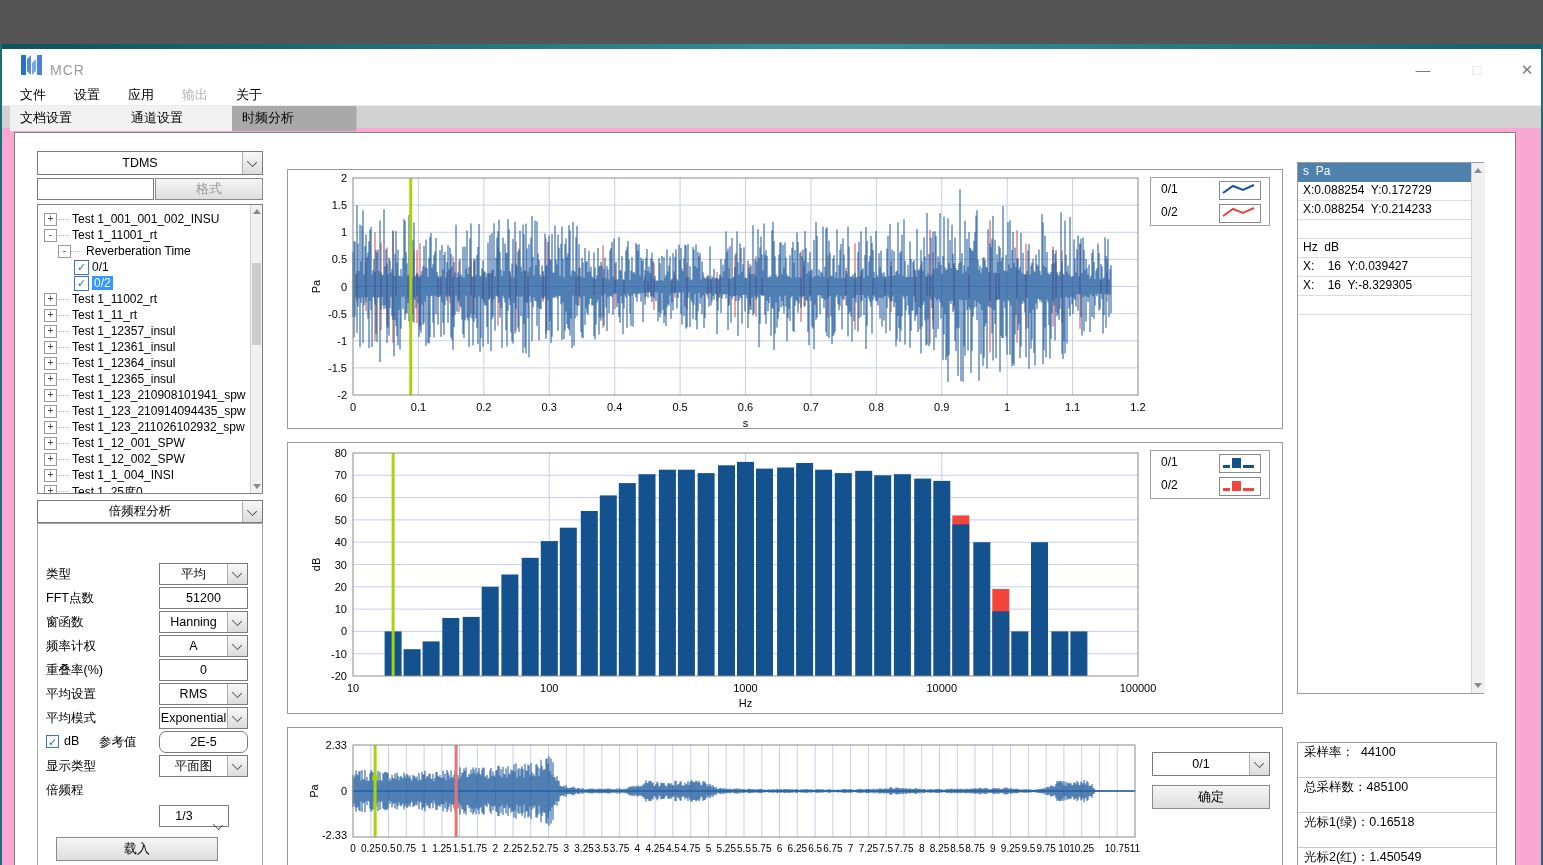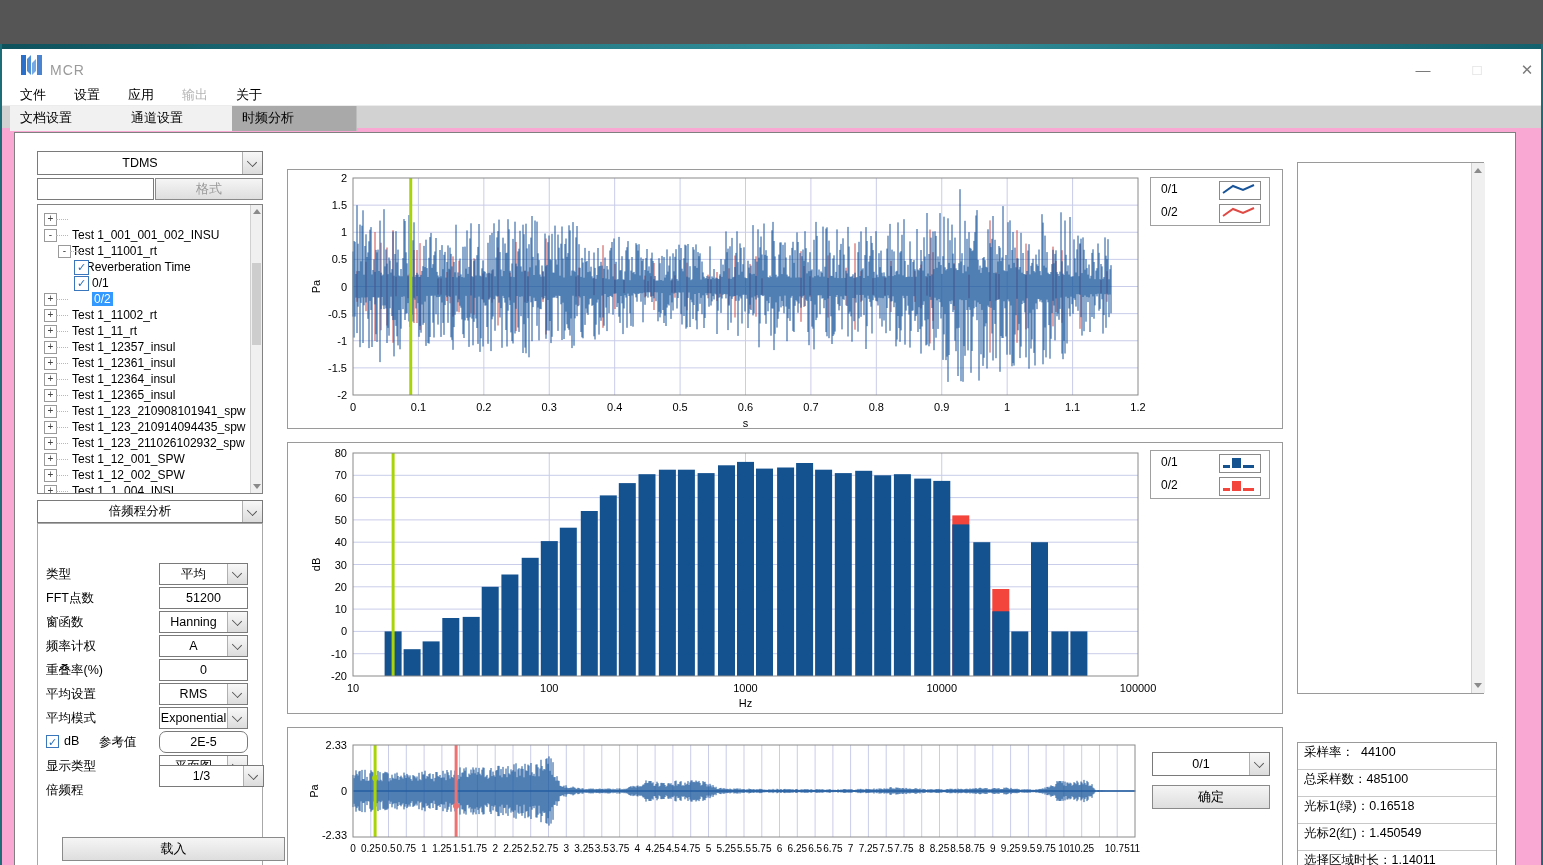--- a/index.html
+++ b/index.html
@@ -29,21 +29,21 @@
   .combo .cbtn{width:19px;background:linear-gradient(#f8f8f8,#dcdcdc);border-left:1px solid #b0b0b0;position:relative;}
   .chev{position:absolute;left:5px;top:6px;width:7px;height:7px;border-right:1.5px solid #555;border-bottom:1.5px solid #555;transform:rotate(45deg) scale(1,.8);}
   .inputbox{background:#fff;border:1px solid #7a7a7a;text-align:center;font-size:12.5px;display:flex;align-items:center;justify-content:center;}
   .btn{background:linear-gradient(#f5f5f5,#dedede);border:1px solid #8a8a8a;text-align:center;font-size:13px;display:flex;align-items:center;justify-content:center;}
   .btn.disabled{color:#9a9a9a;}
   
   #treebox{left:35px;top:160px;width:226px;height:290px;background:#fff;border:1px solid #828282;overflow:hidden;}
   .trow{position:relative;height:16px;font-size:12px;white-space:nowrap;}
   .expander{position:absolute;width:11px;height:11px;top:2px;border:1px solid #9a9a9a;background:#fff;font-size:10px;line-height:9px;text-align:center;color:#444;}
   .tdots{position:absolute;top:8px;border-top:1px dotted #b8b8b8;}
-  .tlabel{position:absolute;top:17px;text-align:center;}
+  .tlabel{position:absolute;top:1px;text-align:center;}
   .tlabel.sel{background:#3399ff;color:#fff;padding:0 2px;}
   .cbx{position:absolute;width:13px;height:13px;top:1px;background:#fff;border:1px solid #3a76bc;color:#2a6db4;font-size:11px;line-height:12px;text-align:center;font-weight:bold;}
   .sbar{position:absolute;background:#f0f0f0;border-left:1px solid #d0d0d0;}
   .sarrow{position:absolute;left:2px;width:0;height:0;border-left:4px solid transparent;border-right:4px solid transparent;}
   .sarrow.up{border-bottom:5px solid #8a8a8a;}
   .sarrow.down{border-top:5px solid #8a8a8a;}
   .sthumb{position:absolute;left:1px;width:9px;background:#cdcdcd;}
   
   .flabel{position:absolute;font-size:12.5px;}
   
@@ -51,21 +51,21 @@
   .legend{background:#fff;border:1px solid #a0a0a0;}
   .legrow{position:relative;height:23px;}
   .legrow .ltxt{position:absolute;left:10px;top:4px;font-size:12px;}
   .legrow .licon{position:absolute;right:8px;top:3px;width:40px;height:17px;border:1px solid #8a8a8a;background:#fff;}
   
   #readoutbox{left:1295px;top:118px;width:187px;height:532px;background:#fff;border:1px solid #9a9a9a;}
   .rrow{height:17px;font-size:12px;padding:1px 0 0 5px;border-bottom:1px solid #dcdcdc;white-space:pre;overflow:hidden;}
   .rrow.hdr{background:#4e82ad;color:#fff;border-bottom:1px solid #4e82ad;}
   
   #infobox{left:1295px;top:698px;width:200px;height:125px;background:#fff;border:1px solid #9a9a9a;}
-  .irow{height:17px;font-size:12.5px;padding:1px 0 8px 6px;border-bottom:1px solid #c8c8c8;white-space:pre;overflow:hidden;}
+  .irow{height:17px;font-size:12.5px;padding:1px 0 16px 6px;border-bottom:1px solid #c8c8c8;white-space:pre;overflow:hidden;}
   svg text{font-family:"Liberation Sans","DejaVu Sans",sans-serif;}
 </style>
 </head>
 <body>
 
 <div id="app">
   <div id="topband" class="abs"></div>
 
   <div id="titlebar" class="abs">
     <svg class="abs" style="left:19px;top:6px" width="24" height="20" viewBox="0 0 24 20">
@@ -249,28 +249,28 @@
       <div class="flabel abs" style="left: 97px; top: 690px; text-align: right;">参考值</div>
       <div class="inputbox abs" style="left: 157px; top: 687px; width: 89px; height: 22px; border-radius: 7px;">2E-5</div>
       <div class="flabel abs" style="left: 44px; top: 714px;">显示类型</div>
       <div class="combo abs" style="left: 157px; top: 711px; width: 89px; height: 22px;">
         <div class="val">平面图</div>
         <div class="cbtn">
           <div class="chev" style="top:5px"></div>
         </div>
       </div>
       <div class="flabel abs" style="left: 44px; top: 738px;">倍频程</div>
-      <div class="combo abs" style="left: 157px; top: 721px; width: 105px; height: 22px;">
+      <div class="combo abs" style="left: 157px; top: 761px; width: 70px; height: 22px; align-items: center;">
         <div class="val">1/3</div>
         <div class="cbtn">
           <div class="chev" style="top:5px"></div>
         </div>
       </div>
     </div>
-  <div class="btn abs" style="left:60px;top:793px;width:223px;height:24px">载入</div>
+  <div class="btn abs" style="left:54px;top:793px;width:162px;height:24px">载入</div>
 
   <div class="chartbox abs" style="left:285px;top:125px;width:996px;height:260px">
     <div id="chart-top"><svg width="994" height="258" viewBox="0 0 994 258">
           <path d="M130.41666666666669 8V225M195.83333333333334 8V225M261.25 8V225M326.6666666666667 8V225M392.0833333333333 8V225M457.5 8V225M522.9166666666667 8V225M588.3333333333334 8V225M653.75 8V225M719.1666666666666 8V225M784.5833333333334 8V225M65 35.125H850M65 62.25H850M65 89.375H850M65 116.5H850M65 143.625H850M65 170.75H850M65 197.875H850" stroke="#c9cde9" fill="none" stroke-width="1"></path>
           <path d="M69 101.2V131.8M78 91.8V141.2M87 62.0V171.0M93 72.7V160.3M99 77.5V155.5M105 60.2V172.8M108 106.7V126.3M120 104.8V128.2M123 83.4V149.6M126 80.0V153.0M129 80.0V153.0M132 73.1V159.9M150 108.4V124.6M153 108.4V124.6M159 102.0V131.0M162 99.7V133.3M165 86.4V146.6M171 90.7V142.3M183 89.6V143.4M186 88.3V144.7M195 103.4V129.6M201 103.4V129.6M204 100.3V132.7M210 77.5V155.5M222 102.6V130.4M228 71.9V161.1M237 100.6V132.4M240 101.5V131.5M255 101.1V131.9M258 68.5V164.5M288 106.5V126.5M291 97.6V135.4M306 107.8V125.2M315 75.2V157.8M327 94.0V139.0M336 109.9V123.1M357 105.6V127.4M360 111.1V121.9M363 106.2V126.8M366 93.0V140.0M384 110.2V122.8M387 105.3V127.7M399 92.7V140.3M420 104.7V128.3M423 109.7V123.3M429 102.0V131.0M432 106.1V126.9M441 98.3V134.7M447 85.5V147.5M462 93.9V139.1M468 86.3V146.7M474 108.3V124.7M513 81.2V151.8M516 96.0V137.0M522 106.2V126.8M540 85.4V147.6M558 97.7V135.3M567 73.3V159.7M573 101.2V131.8M585 108.2V124.8M597 107.6V125.4M603 91.0V142.0M627 101.1V131.9M633 94.6V138.4M639 107.3V125.7M642 59.5V173.5M645 82.2V150.8M666 93.1V139.9M681 104.7V128.3M702 50.4V182.6M708 102.4V130.6M711 104.0V129.0M729 60.2V172.8M738 73.6V159.4M765 76.6V156.4M768 91.0V142.0M774 80.2V152.8M792 74.2V158.8M813 110.0V123.0M819 101.2V131.8" stroke="#cc4a4a" stroke-width="1" fill="none"></path>
           <path d="M65 81.5V146.6M66 71.0V167.6M67 71.9V146.6M68 104.0V127.6M69 35.2V163.1M70 73.7V136.7M71 101.0V128.2M72 54.6V177.2M73 91.3V132.9M74 55.7V127.5M75 40.3V173.0M76 104.7V135.3M77 76.0V127.5M78 64.3V132.5M79 87.0V127.3M80 82.4V148.8M81 71.3V178.1M82 59.7V130.9M83 57.1V140.0M84 104.5V177.0M85 100.0V127.2M86 89.3V127.2M87 101.9V134.4M88 79.9V164.2M89 82.4V171.9M90 79.6V127.6M91 101.0V127.5M92 50.6V192.1M93 102.7V139.1M94 105.7V127.0M95 104.6V135.5M96 39.2V139.1M97 96.4V135.4M98 79.5V138.5M99 93.6V173.0M100 104.2V157.9M101 87.5V165.7M102 90.5V138.3M103 102.6V126.7M104 99.1V146.0M105 61.5V150.1M106 105.7V186.4M107 84.0V149.9M108 61.2V155.9M109 92.4V166.3M110 79.6V175.4M111 105.5V140.0M112 106.3V179.3M113 99.0V158.7M114 106.3V126.9M115 88.1V139.2M116 49.0V126.4M117 51.0V150.0M118 82.3V143.7M119 93.3V143.1M120 106.2V133.1M121 45.1V151.5M122 103.5V157.0M123 57.9V130.3M124 106.7V144.7M125 70.3V151.6M126 52.3V127.8M127 106.9V129.7M128 105.0V138.5M129 102.8V126.1M130 104.6V133.1M131 107.0V166.8M132 106.8V155.9M133 104.9V162.7M134 101.0V134.5M135 96.2V154.8M136 75.9V152.9M137 97.1V131.6M138 69.7V175.9M139 98.1V125.9M140 107.0V173.0M141 87.8V173.6M142 67.1V167.0M143 62.9V125.8M144 97.9V125.7M145 94.2V152.7M146 85.2V167.5M147 81.5V125.6M148 68.0V144.3M149 101.9V127.1M150 105.5V154.6M151 107.2V127.0M152 80.0V126.5M153 106.3V166.9M154 75.1V132.5M155 99.2V152.9M156 84.8V164.9M157 81.9V135.1M158 107.6V125.5M159 92.0V127.2M160 75.4V152.8M161 98.8V125.9M162 77.6V126.9M163 83.9V167.3M164 96.4V169.9M165 107.0V179.8M166 91.9V157.1M167 102.3V144.8M168 54.7V125.6M169 107.4V141.6M170 102.4V132.3M171 105.9V129.3M172 88.6V135.7M173 104.4V137.7M174 107.0V149.4M175 76.8V164.2M176 107.5V168.0M177 76.6V150.4M178 98.7V125.9M179 60.4V147.9M180 103.9V150.6M181 96.9V176.9M182 68.4V147.4M183 53.3V125.5M184 106.2V148.6M185 107.1V175.3M186 91.1V151.8M187 89.3V127.8M188 105.5V148.5M189 85.2V158.0M190 76.9V173.9M191 54.0V126.6M192 105.6V181.9M193 106.4V168.3M194 98.3V129.2M195 90.4V176.5M196 101.2V132.6M197 101.8V135.6M198 107.3V135.4M199 103.4V157.0M200 72.8V173.8M201 102.8V129.3M202 65.1V127.6M203 103.6V181.1M204 62.9V149.3M205 99.4V146.5M206 53.3V129.2M207 106.3V160.8M208 87.5V125.7M209 67.4V126.5M210 61.1V126.3M211 49.6V132.7M212 82.1V147.5M213 99.5V138.1M214 106.2V177.8M215 67.7V125.9M216 101.0V128.1M217 73.5V132.6M218 83.1V160.0M219 82.7V176.5M220 49.2V140.7M221 59.3V127.4M222 100.8V135.0M223 106.7V162.4M224 93.5V171.1M225 68.9V173.5M226 107.1V132.7M227 51.7V163.5M228 93.6V138.8M229 96.3V126.0M230 81.4V157.5M231 78.7V161.9M232 60.8V126.8M233 96.4V146.2M234 101.6V126.4M235 54.7V183.0M236 64.2V154.2M237 100.9V177.6M238 53.7V183.3M239 78.4V133.0M240 106.3V148.2M241 74.2V187.3M242 97.3V126.2M243 67.6V132.3M244 46.0V171.2M245 86.9V137.1M246 105.0V127.7M247 50.5V131.2M248 95.5V131.0M249 51.6V155.8M250 83.3V137.5M251 90.1V170.4M252 104.5V138.8M253 106.7V139.2M254 95.5V127.3M255 101.6V129.4M256 106.5V128.2M257 63.5V125.9M258 96.2V168.8M259 94.9V160.5M260 72.2V130.0M261 65.5V160.6M262 89.1V151.0M263 90.1V173.1M264 63.8V166.8M265 102.6V127.8M266 102.7V127.3M267 55.6V127.6M268 89.6V125.8M269 94.6V128.1M270 64.6V160.9M271 77.7V125.7M272 105.7V126.0M273 73.7V134.3M274 56.5V170.0M275 88.6V132.7M276 107.5V169.0M277 74.0V160.5M278 68.5V141.7M279 86.9V154.3M280 83.1V158.2M281 55.3V159.8M282 60.4V165.6M283 105.7V148.5M284 100.5V178.1M285 52.1V125.7M286 100.7V175.7M287 101.9V148.4M288 67.4V134.7M289 56.0V146.2M290 105.3V136.2M291 74.2V126.1M292 97.8V127.5M293 106.9V162.0M294 87.9V167.3M295 92.5V168.3M296 107.7V126.0M297 77.9V154.9M298 91.9V138.5M299 91.0V142.9M300 102.1V144.9M301 80.9V134.5M302 101.5V128.8M303 96.7V128.4M304 106.3V135.8M305 108.3V135.1M306 82.5V166.3M307 97.9V169.5M308 108.8V154.7M309 105.0V132.6M310 78.0V129.5M311 96.4V164.6M312 95.9V147.5M313 91.8V150.8M314 95.6V125.6M315 108.1V147.5M316 98.8V155.7M317 87.5V124.0M318 108.5V137.6M319 96.0V161.1M320 99.5V127.0M321 109.3V143.2M322 80.5V126.1M323 77.9V125.8M324 72.0V127.1M325 106.4V144.7M326 68.5V123.7M327 109.6V123.5M328 91.8V123.4M329 109.7V137.0M330 109.1V133.1M331 66.9V146.7M332 100.4V152.9M333 100.2V126.0M334 86.2V133.4M335 109.4V164.1M336 109.7V138.5M337 101.4V125.2M338 80.4V127.6M339 77.2V157.8M340 71.1V123.6M341 89.4V126.0M342 110.2V143.3M343 100.6V155.9M344 87.0V125.5M345 102.7V156.7M346 101.9V123.1M347 104.2V124.2M348 73.2V127.4M349 74.7V131.7M350 80.6V123.8M351 74.2V123.8M352 105.5V123.0M353 87.5V131.7M354 90.9V123.2M355 88.9V152.3M356 109.6V122.6M357 100.0V134.8M358 88.1V126.3M359 79.0V122.4M360 100.8V127.6M361 96.4V122.3M362 103.2V122.3M363 88.4V126.4M364 82.6V132.0M365 90.9V126.1M366 109.2V128.3M367 106.0V122.2M368 110.6V131.2M369 110.6V122.4M370 110.5V151.3M371 88.2V141.8M372 93.2V147.4M373 110.0V143.3M374 85.9V123.1M375 110.7V140.0M376 87.1V153.0M377 107.6V145.6M378 104.7V156.0M379 79.4V137.6M380 101.6V134.3M381 95.5V135.5M382 86.4V125.3M383 110.4V148.9M384 108.6V132.4M385 83.3V140.5M386 101.3V123.5M387 86.8V122.6M388 79.2V122.8M389 109.1V138.5M390 110.7V128.0M391 74.7V122.3M392 89.9V122.7M393 78.0V144.2M394 98.7V154.5M395 101.3V122.4M396 88.3V146.0M397 74.7V136.5M398 75.5V158.7M399 106.7V157.3M400 74.0V127.9M401 107.5V122.5M402 96.2V157.0M403 110.2V129.7M404 109.3V132.3M405 77.1V149.0M406 79.6V135.0M407 96.1V124.0M408 74.4V150.4M409 97.9V159.3M410 82.1V141.2M411 86.2V123.0M412 83.3V133.8M413 109.6V127.8M414 91.5V144.2M415 102.4V125.3M416 106.7V158.0M417 108.5V148.0M418 108.1V123.2M419 106.1V125.2M420 109.0V123.2M421 106.5V136.7M422 76.3V123.3M423 109.1V135.5M424 106.4V131.4M425 107.8V126.1M426 99.0V129.5M427 108.8V123.6M428 107.6V124.5M429 108.3V164.0M430 108.8V140.7M431 109.1V127.7M432 104.3V123.7M433 89.1V142.9M434 106.9V128.5M435 94.6V124.8M436 101.2V123.9M437 89.4V124.2M438 61.4V128.4M439 82.2V124.3M440 78.6V160.1M441 108.6V135.7M442 76.3V126.2M443 108.9V152.7M444 67.9V128.9M445 107.4V126.6M446 106.8V126.1M447 97.1V126.0M448 82.9V130.9M449 61.3V125.3M450 92.1V165.9M451 104.8V130.7M452 73.4V126.5M453 77.9V128.5M454 101.7V153.5M455 94.2V124.8M456 77.3V124.6M457 107.5V141.5M458 108.2V124.9M459 108.2V128.7M460 90.7V158.0M461 97.6V143.6M462 103.3V134.7M463 95.6V140.0M464 104.3V127.5M465 55.1V145.4M466 103.9V143.3M467 89.1V126.4M468 105.9V129.5M469 91.6V125.2M470 59.3V127.7M471 87.7V177.3M472 77.3V153.5M473 66.5V125.0M474 84.5V125.5M475 100.5V126.1M476 53.5V125.4M477 84.9V145.2M478 80.2V153.8M479 85.8V130.8M480 107.1V141.3M481 107.7V133.2M482 105.6V126.9M483 107.0V165.7M484 60.3V138.4M485 51.9V138.6M486 71.0V180.1M487 86.4V163.8M488 104.7V132.4M489 107.4V157.6M490 106.3V148.8M491 84.6V141.6M492 72.5V126.3M493 72.4V137.4M494 104.1V130.9M495 74.8V136.1M496 97.5V143.3M497 72.5V125.6M498 87.5V136.6M499 104.6V171.2M500 106.5V148.2M501 106.4V138.9M502 85.3V150.9M503 107.6V127.7M504 77.9V125.9M505 71.8V160.9M506 92.9V162.0M507 80.2V135.8M508 107.6V130.2M509 62.4V131.5M510 72.0V142.8M511 107.4V133.5M512 83.1V126.4M513 107.7V137.7M514 86.2V127.7M515 79.5V126.1M516 90.7V125.3M517 61.2V136.0M518 78.2V129.7M519 103.4V130.9M520 92.2V162.0M521 101.2V175.2M522 82.2V125.5M523 100.6V131.1M524 99.4V156.6M525 107.5V158.7M526 69.8V179.4M527 106.2V134.6M528 51.9V150.1M529 65.9V147.7M530 105.4V125.4M531 99.5V125.2M532 106.7V144.2M533 101.4V125.3M534 102.7V128.6M535 56.6V128.1M536 106.6V138.2M537 96.7V130.1M538 58.6V162.1M539 57.3V166.3M540 107.9V128.5M541 70.6V168.2M542 82.7V126.0M543 105.8V146.3M544 106.0V174.0M545 88.5V166.0M546 85.3V164.4M547 107.7V161.6M548 101.9V126.9M549 59.4V125.0M550 108.1V134.2M551 94.8V140.4M552 79.9V135.9M553 73.9V126.4M554 108.1V159.4M555 68.3V129.0M556 84.6V129.8M557 107.9V125.6M558 100.7V125.9M559 103.4V136.0M560 56.9V166.5M561 76.5V143.7M562 106.5V141.6M563 107.0V146.4M564 106.2V171.7M565 104.3V128.0M566 108.1V151.2M567 102.7V128.2M568 107.5V132.6M569 107.2V124.8M570 82.2V161.7M571 71.8V148.4M572 106.0V125.0M573 61.4V146.8M574 99.6V130.6M575 98.3V124.9M576 108.0V145.1M577 85.1V127.7M578 57.1V179.0M579 71.0V156.2M580 105.9V125.7M581 91.6V128.9M582 85.8V131.9M583 66.0V136.7M584 72.9V163.5M585 80.1V130.2M586 101.8V125.6M587 107.8V127.6M588 61.2V130.8M589 104.7V131.4M590 107.2V135.5M591 83.2V127.7M592 97.2V148.5M593 80.6V127.9M594 102.7V156.6M595 106.3V128.2M596 102.4V150.5M597 106.2V126.2M598 107.5V163.2M599 78.6V138.0M600 65.7V125.4M601 105.9V128.2M602 53.9V160.8M603 96.1V131.5M604 79.6V131.2M605 106.1V126.3M606 81.4V137.2M607 105.1V132.6M608 101.5V176.4M609 100.8V169.6M610 52.4V146.0M611 104.3V158.1M612 82.5V171.8M613 81.2V160.4M614 64.8V146.3M615 105.4V125.8M616 49.2V128.2M617 90.9V174.7M618 107.2V140.6M619 106.9V125.9M620 94.8V135.7M621 106.6V144.6M622 71.4V177.6M623 89.0V160.9M624 106.9V140.8M625 92.0V140.4M626 90.1V126.2M627 99.3V150.9M628 106.7V146.1M629 59.0V144.3M630 99.6V162.0M631 100.5V137.2M632 98.2V159.1M633 80.0V183.6M634 91.2V156.5M635 100.6V134.9M636 67.3V131.3M637 86.5V150.4M638 106.2V175.4M639 43.0V174.6M640 103.5V149.3M641 84.0V176.3M642 105.9V126.8M643 67.6V129.9M644 104.4V138.0M645 61.5V158.9M646 99.1V180.2M647 61.3V127.7M648 65.9V167.7M649 97.8V130.3M650 86.4V158.9M651 91.9V129.0M652 43.1V132.2M653 95.1V148.5M654 103.9V136.9M655 86.2V189.9M656 46.7V164.4M657 97.3V144.1M658 100.3V190.1M659 99.1V186.6M660 48.3V211.9M661 92.9V185.0M662 70.2V131.2M663 98.1V134.1M664 54.6V130.5M665 83.6V142.0M666 94.2V136.0M667 67.6V170.8M668 98.4V181.2M669 100.2V158.4M670 100.0V206.0M671 93.2V157.8M672 19.2V129.5M673 91.5V211.2M674 83.2V130.2M675 103.2V211.8M676 95.2V176.1M677 50.8V185.8M678 101.4V130.0M679 68.8V140.0M680 96.7V180.4M681 62.1V137.1M682 77.8V139.9M683 78.7V202.8M684 81.2V181.0M685 80.4V146.6M686 70.9V138.3M687 62.1V130.5M688 45.5V136.9M689 40.1V150.2M690 89.9V132.4M691 99.7V210.6M692 95.6V134.0M693 102.9V184.3M694 97.8V139.9M695 88.0V195.9M696 87.0V187.8M697 90.2V156.4M698 96.8V153.3M699 97.5V198.5M700 59.3V135.6M701 102.2V137.1M702 73.2V131.1M703 77.1V137.8M704 68.8V163.5M705 46.0V190.5M706 102.9V140.0M707 69.8V153.9M708 103.4V188.2M709 84.2V129.9M710 91.5V129.8M711 76.0V129.4M712 77.7V201.8M713 91.1V166.0M714 87.5V167.9M715 36.1V168.0M716 100.3V131.3M717 101.1V138.3M718 85.0V166.5M719 101.2V184.7M720 52.2V129.4M721 94.6V131.4M722 50.4V184.7M723 98.2V135.5M724 80.0V196.3M725 62.0V193.1M726 92.9V195.6M727 77.6V164.5M728 97.3V145.2M729 88.3V128.8M730 88.5V160.3M731 99.5V153.9M732 97.0V188.1M733 62.8V176.6M734 102.7V134.1M735 83.0V130.7M736 104.0V132.9M737 104.4V142.4M738 104.7V187.4M739 101.0V128.3M740 80.5V158.3M741 74.2V198.7M742 104.4V142.9M743 95.8V178.6M744 92.9V169.5M745 88.8V139.6M746 101.0V182.9M747 102.3V195.5M748 84.6V133.4M749 94.3V139.2M750 96.0V128.9M751 79.5V129.2M752 101.1V131.6M753 105.2V129.9M754 44.2V132.4M755 52.6V194.3M756 95.7V180.1M757 65.6V157.5M758 97.6V187.4M759 82.1V129.6M760 102.7V132.3M761 104.1V155.1M762 104.2V188.7M763 102.0V168.8M764 94.1V143.1M765 79.8V130.8M766 93.3V135.5M767 83.9V170.4M768 80.3V128.4M769 102.1V146.3M770 104.0V143.5M771 106.0V149.8M772 101.6V138.9M773 42.3V127.6M774 91.3V183.6M775 103.7V189.2M776 105.0V170.8M777 50.5V183.5M778 84.8V126.7M779 101.3V173.5M780 95.4V128.1M781 104.6V138.5M782 47.0V146.3M783 106.6V126.7M784 106.7V134.2M785 106.2V143.8M786 69.4V128.2M787 88.4V129.9M788 102.5V136.6M789 79.4V124.2M790 65.6V140.8M791 106.2V124.1M792 73.3V124.8M793 68.7V147.2M794 103.1V165.6M795 67.4V127.0M796 79.8V161.2M797 99.7V125.5M798 89.1V151.7M799 98.1V126.9M800 104.6V132.1M801 94.5V127.4M802 108.5V162.0M803 105.8V124.2M804 82.9V147.0M805 79.3V126.4M806 92.0V148.7M807 109.2V135.4M808 100.6V124.2M809 98.2V126.4M810 73.5V123.7M811 82.8V140.7M812 109.2V138.9M813 94.0V124.0M814 96.4V129.3M815 108.8V163.6M816 107.1V145.1M817 67.4V124.2M818 85.7V157.8M819 89.1V123.7M820 69.2V124.7M821 109.3V147.2M822 99.2V124.5M823 95.2V143.3" stroke="#17549a" stroke-width="1" fill="none"></path>
           <line x1="122.73282499999999" y1="8" x2="122.73282499999999" y2="225" stroke="#a9d408" stroke-width="3"></line>
           <rect x="65" y="8" width="785" height="217" fill="none" stroke="#8a8a8a"></rect>
           <text x="59" y="12" font-size="11" fill="#000" text-anchor="end">2</text>
           <text x="59" y="39.125" font-size="11" fill="#000" text-anchor="end">1.5</text>
@@ -457,20 +457,30 @@
 
   <div class="combo abs" style="left:1150px;top:708px;width:118px;height:24px">
     <div class="val">0/1</div>
     <div class="cbtn">
         <div class="chev"></div>
       </div>
   </div>
   <div class="btn abs" style="left:1150px;top:741px;width:118px;height:24px">确定</div>
 
   <div id="readoutbox" class="abs">
+    <div id="readoutrows" style="position:absolute;left:0;top:0;width:173px">
+        <div class="rrow hdr">s  Pa</div>
+        <div class="rrow">X:0.088254  Y:0.172729</div>
+        <div class="rrow">X:0.088254  Y:0.214233</div>
+        <div class="rrow"></div>
+        <div class="rrow">Hz  dB</div>
+        <div class="rrow">X:    16  Y:0.039427</div>
+        <div class="rrow">X:    16  Y:-8.329305</div>
+        <div class="rrow"></div>
+      </div>
     <div class="sbar" style="left:173px;top:0;width:13px;height:530px">
       <div class="sarrow up" style="top:5px"></div>
       <div class="sarrow down" style="bottom:5px"></div>
     </div>
   </div>
 
   <div id="infobox" class="abs">
     <div id="inforows">
         <div class="irow">采样率：  44100</div>
         <div class="irow">总采样数：485100</div>

